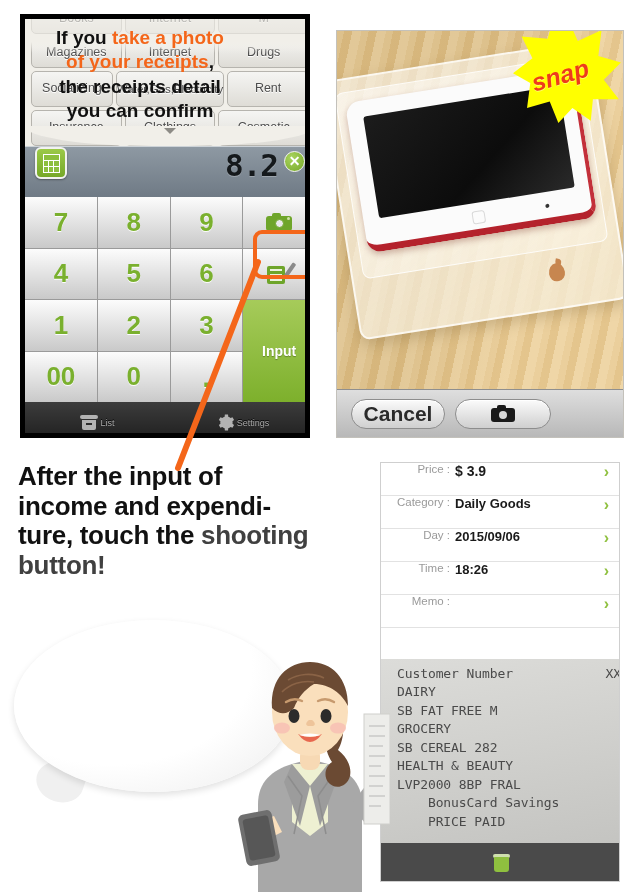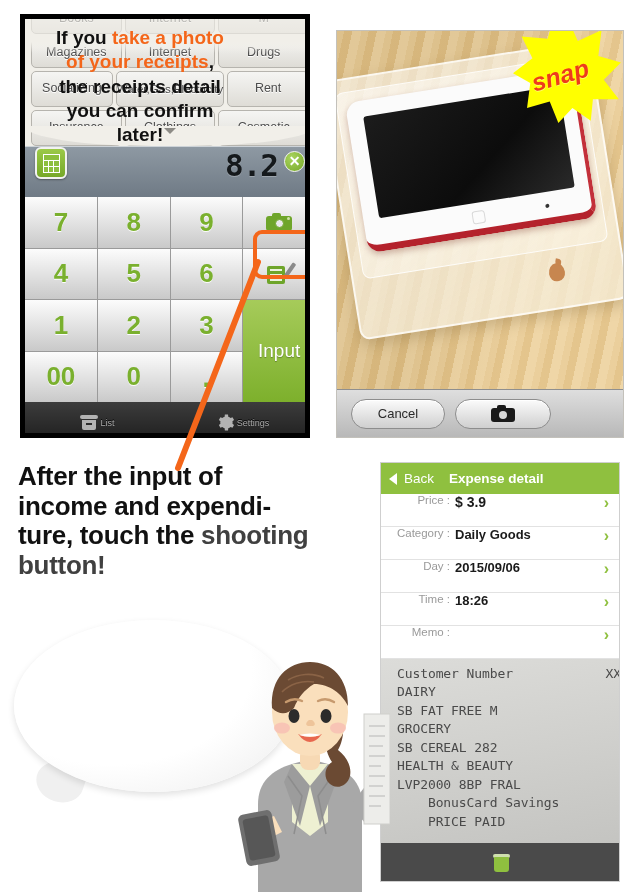--- a/index.html
+++ b/index.html
@@ -98,21 +98,21 @@
     display: flex; align-items: center; justify-content: center;
     font-size: 26px; font-weight: bold; color: #7ab02e;
     text-shadow: 0 1px 0 rgba(255,255,255,.9);
   }
   .key.dot { font-size: 30px; }
   .key.cam, .key.memo { color: #6ea52a; }
   .key-input {
     grid-column: 4; grid-row: 3 / 5;
     background: linear-gradient(#a6cb5a, #7db02c);
     display: flex; align-items: center; justify-content: center;
-    color: #fff; font-size: 19px; font-weight: normal;
+    color: #fff; font-size: 14px; font-weight: bold;
     text-shadow: 0 1px 1px rgba(0,0,0,.3);
   }
   .cam-glyph { width: 26px; height: 18px; position: relative; }
   .cam-glyph .body {
     position: absolute; left: 0; bottom: 0; width: 26px; height: 15px;
     background: #6ea52a; border-radius: 3px;
   }
   .cam-glyph .bump {
     position: absolute; left: 6px; top: 0; width: 9px; height: 4px;
     background: #6ea52a; border-radius: 2px 2px 0 0;
@@ -226,21 +226,21 @@
     border-top: 1px solid #8f8f8f;
     display: flex; align-items: center; gap: 10px; padding-left: 14px;
   }
   .pill {
     height: 30px; border-radius: 16px;
     background: linear-gradient(#fbfbfb, #cfcfcf);
     border: 1px solid #8d8d8d;
     display: flex; align-items: center; justify-content: center;
     box-shadow: inset 0 1px 0 #fff;
   }
-  .pill.cancel { width: 94px; font-size: 13px; color: #2a2a2a; font-weight: normal; }
+  .pill.cancel { width: 94px; font-size: 21px; color: #2a2a2a; font-weight: bold; }
   .pill.shoot { width: 96px; }
   .shoot-glyph { width: 24px; height: 17px; position: relative; }
   .shoot-glyph .b { position:absolute; left:0; bottom:0; width:24px; height:14px; background:#1a1a1a; border-radius:3px; }
   .shoot-glyph .u { position:absolute; left:6px; top:0; width:9px; height:4px; background:#1a1a1a; border-radius:2px 2px 0 0; }
   .shoot-glyph .l { position:absolute; left:8px; bottom:3px; width:8px; height:8px; border-radius:50%; background:#d8d8d8; }
 
   
   .detail {
     position: absolute; left: 380px; top: 462px;
     width: 240px; height: 420px;
@@ -455,25 +455,20 @@
       <span class="shoot-glyph">
           <span class="b"></span>
           <span class="u"></span>
           <span class="l"></span>
         </span>
     </div>
   </div>
 </div>
 
 <div class="detail">
-  <div class="detail-nav">
-    <span class="back-chev"></span>
-    <span class="back-label">Back</span>
-    <span class="detail-title">Expense detail</span>
-  </div>
 
   <div class="drow">
     <span class="lbl">Price :</span>
     <span class="val price">$ 3.9</span>
     <span class="row-chev">›</span>
   </div>
   <div class="drow">
     <span class="lbl">Category :</span>
     <span class="val">Daily Goods</span>
     <span class="row-chev">›</span>
@@ -533,21 +528,20 @@
   <div class="hl">button!</div>
 </div>
 
 <div class="bubble-tail"></div>
 <div class="bubble"></div>
 <div class="bubble-text">
   <div><span>If you </span><span class="hl">take a photo</span></div>
   <div><span class="hl">of your receipts</span><span>,</span></div>
   <div>the receipts detail</div>
   <div>you can confirm</div>
-  <div>later!</div>
 </div>
 
 <svg class="character" viewBox="0 0 176 256">
 
   <path fill="#a8a8a8" d="M44 256V168c0-22 14-34 34-40l18-5 18 5c20 6 34 18 34 40v88z"></path>
 
   <path fill="#eef0d2" d="M78 128h36v58l-18 14-18-14z"></path>
 
   <path fill="#9c9c9c" d="M78 128l18 22-10 40-16-44z"></path>
   <path fill="#9c9c9c" d="M114 128l-18 22 10 40 16-44z"></path>

